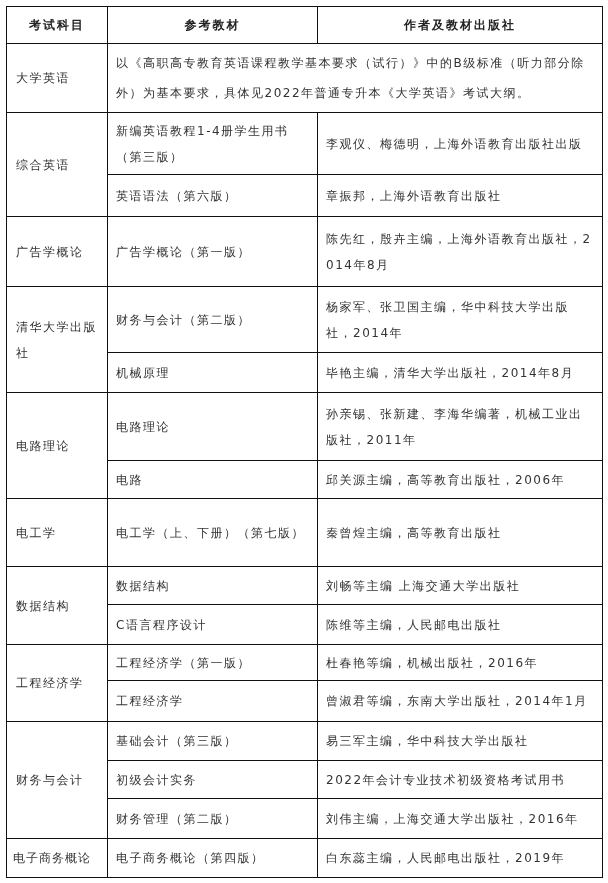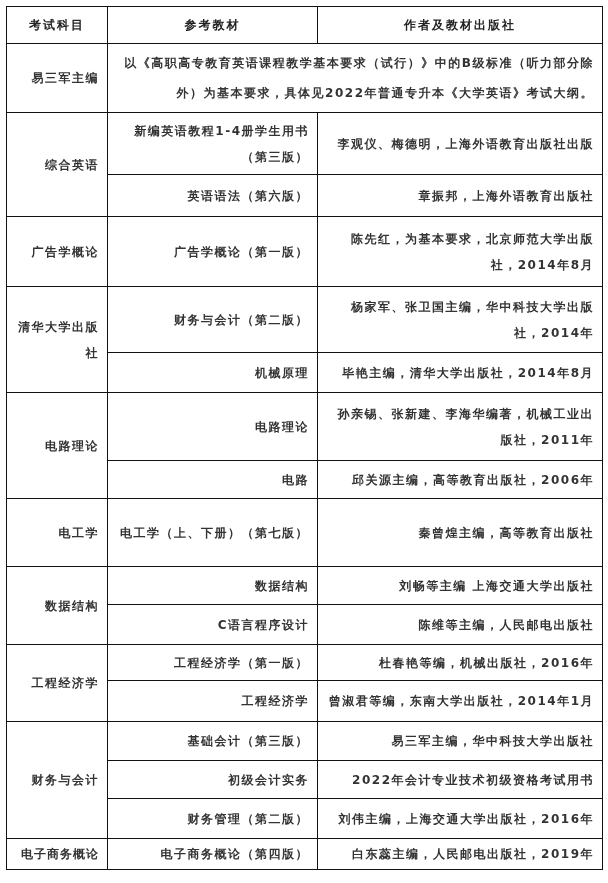--- a/index.html
+++ b/index.html
@@ -11,22 +11,22 @@
     font-size: 12px; letter-spacing: 1.5px;
   }
   table.exam col.c1 { width: 101px; }
   table.exam col.c2 { width: 210px; }
   table.exam col.c3 { width: 285px; }
   table.exam td, table.exam th {
     border: 1.5px solid #111;
     padding: 0 8px;
     vertical-align: middle;
     line-height: 26px;
-    text-align: right;
-    font-weight: bold;
+    text-align: left;
+    font-weight: normal;
     color: #333;
     word-break: break-all;
   }
   table.exam th {
     text-align: center; font-weight: bold; color: #222;
     height: 36px; letter-spacing: 2px;
   }
   table.exam td.subj { padding-left: 9px; }
 </style>
 </head>
@@ -41,38 +41,38 @@
   <thead>
     <tr>
       <th>考试科目</th>
       <th>参考教材</th>
       <th>作者及教材出版社</th>
     </tr>
   </thead>
   <tbody>
 
     <tr style="height:69px">
-      <td class="subj">易三军主编</td>
+      <td class="subj">大学英语</td>
       <td colspan="2" style="line-height:30px">以《高职高专教育英语课程教学基本要求（试行）》中的B级标准（听力部分除外）为基本要求，具体见2022年普通专升本《大学英语》考试大纲。</td>
     </tr>
 
     <tr style="height:62px">
       <td class="subj" rowspan="2">综合英语</td>
       <td>新编英语教程1-4册学生用书（第三版）</td>
       <td>李观仪、梅德明，上海外语教育出版社出版</td>
     </tr>
     <tr style="height:42px">
       <td>英语语法（第六版）</td>
       <td>章振邦，上海外语教育出版社</td>
     </tr>
 
     <tr style="height:70px">
       <td class="subj">广告学概论</td>
       <td>广告学概论（第一版）</td>
-      <td>陈先红，为基本要求，北京师范大学出版社，2014年8月</td>
+      <td>陈先红，殷卉主编，上海外语教育出版社，2014年8月</td>
     </tr>
 
     <tr style="height:66px">
       <td class="subj" rowspan="2">清华大学出版社</td>
       <td>财务与会计（第二版）</td>
       <td>杨家军、张卫国主编，华中科技大学出版社，2014年</td>
     </tr>
     <tr style="height:40px">
       <td>机械原理</td>
       <td>毕艳主编，清华大学出版社，2014年8月</td>
@@ -121,19 +121,19 @@
     </tr>
     <tr style="height:38px">
       <td>初级会计实务</td>
       <td>2022年会计专业技术初级资格考试用书</td>
     </tr>
     <tr style="height:40px">
       <td>财务管理（第二版）</td>
       <td>刘伟主编，上海交通大学出版社，2016年</td>
     </tr>
 
-    <tr style="height:31px">
+    <tr style="height:39px">
       <td class="subj" style="padding-left:6px;letter-spacing:1px">电子商务概论</td>
       <td>电子商务概论（第四版）</td>
       <td>白东蕊主编，人民邮电出版社，2019年</td>
     </tr>
   </tbody>
 </table>
 
 </body></html>

